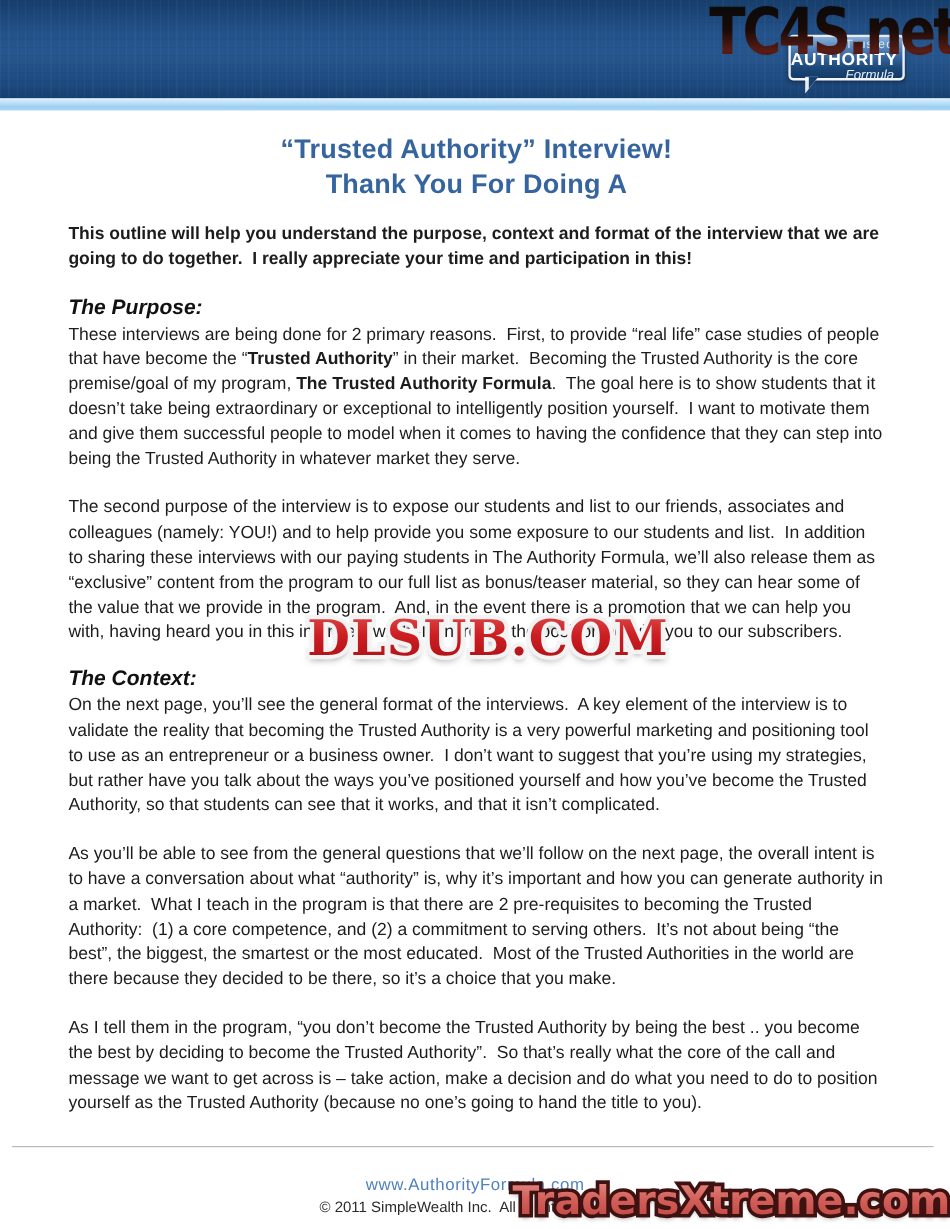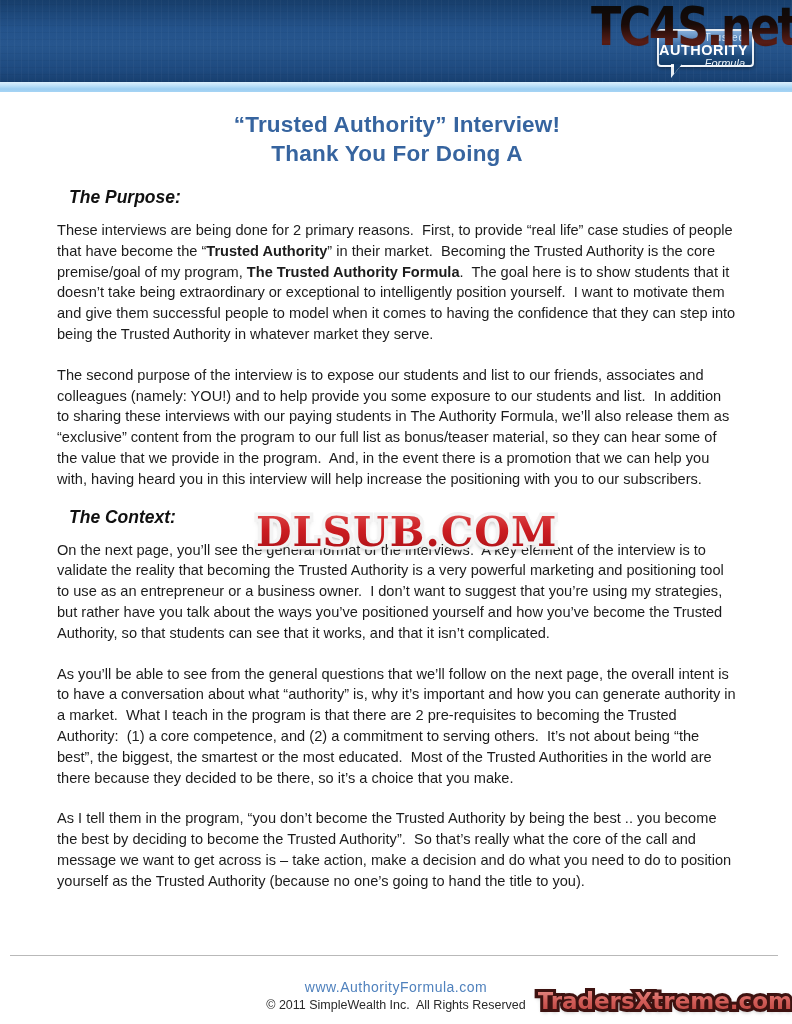--- a/index.html
+++ b/index.html
@@ -38,35 +38,35 @@
     -webkit-background-clip:text;background-clip:text;color:transparent;
     text-shadow:0 0 1px rgba(0,0,0,.2);}
   .wm-dlsub{position:absolute;left:256px;top:510px;z-index:30;
     font-family:"DejaVu Serif",serif;font-weight:bold;font-size:41px;line-height:44px;letter-spacing:1px;}
   .wm-dlsub .back{position:absolute;left:0;top:0;color:#f6f6f6;
     -webkit-text-stroke:7px #f3f3f3;text-shadow:0 4px 5px rgba(60,60,60,.5),0 0 2px rgba(120,120,120,.6);}
   .wm-dlsub .front{position:relative;
     background:linear-gradient(180deg,#e05050 0%,#cc1d22 45%,#a80f14 100%);
     -webkit-background-clip:text;background-clip:text;color:transparent;}
   .wm-traders{position:absolute;right:0px;top:982px;z-index:30;
-    font-family:"DejaVu Sans",sans-serif;font-weight:bold;font-size:23px;line-height:38px;letter-spacing:0px;}
+    font-family:"DejaVu Sans",sans-serif;font-weight:bold;font-size:33px;line-height:38px;letter-spacing:0px;}
   .wm-traders .back{position:absolute;left:0;top:0;color:#3d1210;
     -webkit-text-stroke:6px #3d1210;
     text-shadow:0 0 6px rgba(215,215,215,.95),0 3px 4px rgba(0,0,0,.35),0 0 2px rgba(230,230,230,.9);}
   .wm-traders .front{position:relative;
     background:linear-gradient(180deg,#e8928c 0%,#d4615c 45%,#bc423d 100%);
     -webkit-background-clip:text;background-clip:text;color:transparent;}
 
   
   .content{position:absolute;left:57px;top:92px;width:680px;color:#1c1c1c;}
   .doc-title{margin-top:18px;text-align:center;color:#36649f;font-weight:bold;
     font-size:22.5px;line-height:29px;letter-spacing:.2px;}
   p{margin:0;font-size:14.6px;line-height:20.8px;white-space:pre-wrap;}
   .intro{margin-top:17px;font-weight:bold;}
-  h2{margin:12px;font-size:17.5px;line-height:22px;font-weight:bold;font-style:italic;color:#111;}
+  h2{margin:0;font-size:17.5px;line-height:22px;font-weight:bold;font-style:italic;color:#111;}
   .h-purpose{margin-top:18px;}
   .h-context{margin-top:16px;}
   .after-h{margin-top:2px;}
   .para-gap{margin-top:20px;}
   .b{font-weight:bold;}
 
   
   .footer-rule{position:absolute;left:10px;top:955px;width:768px;height:0;
     border-top:1.5px solid #b9b9b9;}
   .footer{position:absolute;left:0;top:960px;width:792px;text-align:center;margin-top:18px;}
@@ -103,20 +103,21 @@
     <span class="front">TradersXtreme.com</span>
   </div>
 
   <div class="content">
 
     <div class="doc-title">
       <div>“Trusted Authority” Interview!</div>
       <div>Thank You For Doing A</div>
     </div>
 
+    <p class="intro">This outline will help you understand the purpose, context and format of the interview that we are going to do together.  I really appreciate your time and participation in this!</p>
 
     <h2 class="h-purpose">The Purpose:</h2>
 
     <p class="after-h"><span>These interviews are being done for 2 primary reasons.  First, to provide “real life” case studies of people that have become the “</span><span class="b">Trusted Authority</span><span>” in their market.  Becoming the Trusted Authority is the core premise/goal of my program, </span><span class="b">The Trusted Authority Formula</span><span>.  The goal here is to show students that it doesn’t take being extraordinary or exceptional to intelligently position yourself.  I want to motivate them and give them successful people to model when it comes to having the confidence that they can step into being the Trusted Authority in whatever market they serve.</span></p>
 
     <p class="para-gap">The second purpose of the interview is to expose our students and list to our friends, associates and colleagues (namely: YOU!) and to help provide you some exposure to our students and list.  In addition to sharing these interviews with our paying students in The Authority Formula, we’ll also release them as “exclusive” content from the program to our full list as bonus/teaser material, so they can hear some of the value that we provide in the program.  And, in the event there is a promotion that we can help you with, having heard you in this interview will help increase the positioning with you to our subscribers.</p>
 
     <h2 class="h-context">The Context:</h2>
 
     <p class="after-h">On the next page, you’ll see the general format of the interviews.  A key element of the interview is to validate the reality that becoming the Trusted Authority is a very powerful marketing and positioning tool to use as an entrepreneur or a business owner.  I don’t want to suggest that you’re using my strategies, but rather have you talk about the ways you’ve positioned yourself and how you’ve become the Trusted Authority, so that students can see that it works, and that it isn’t complicated.</p>

